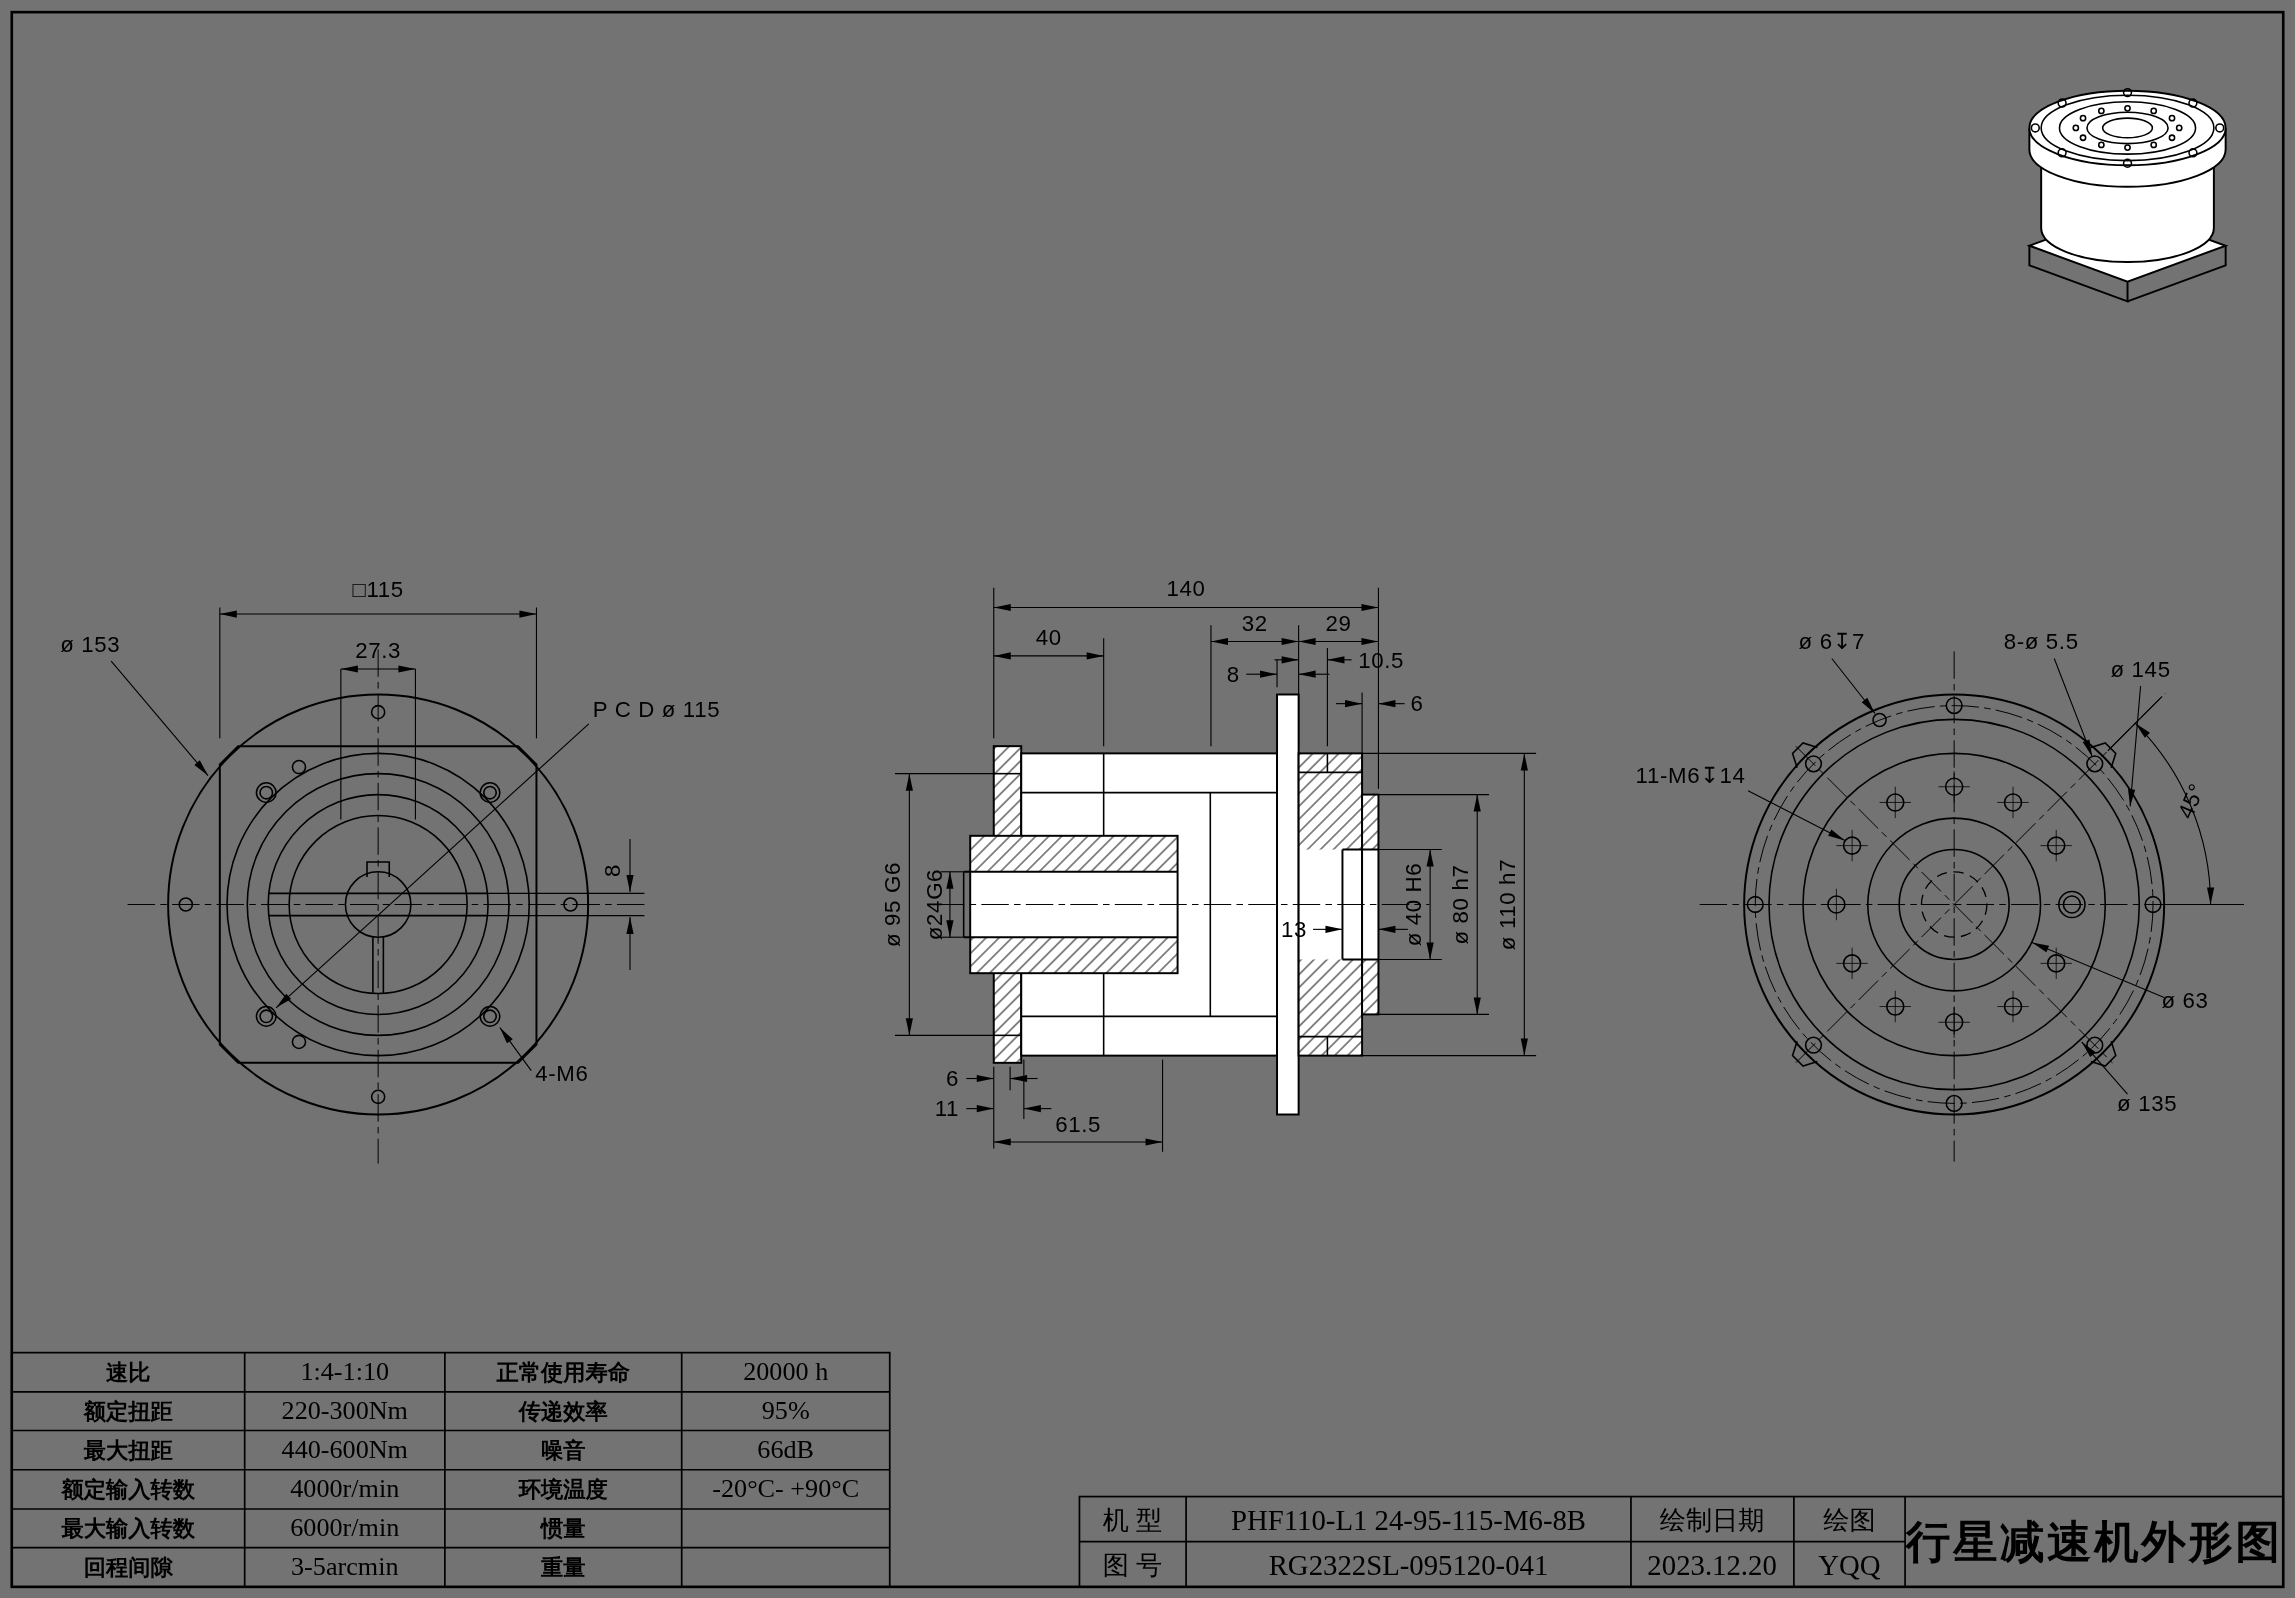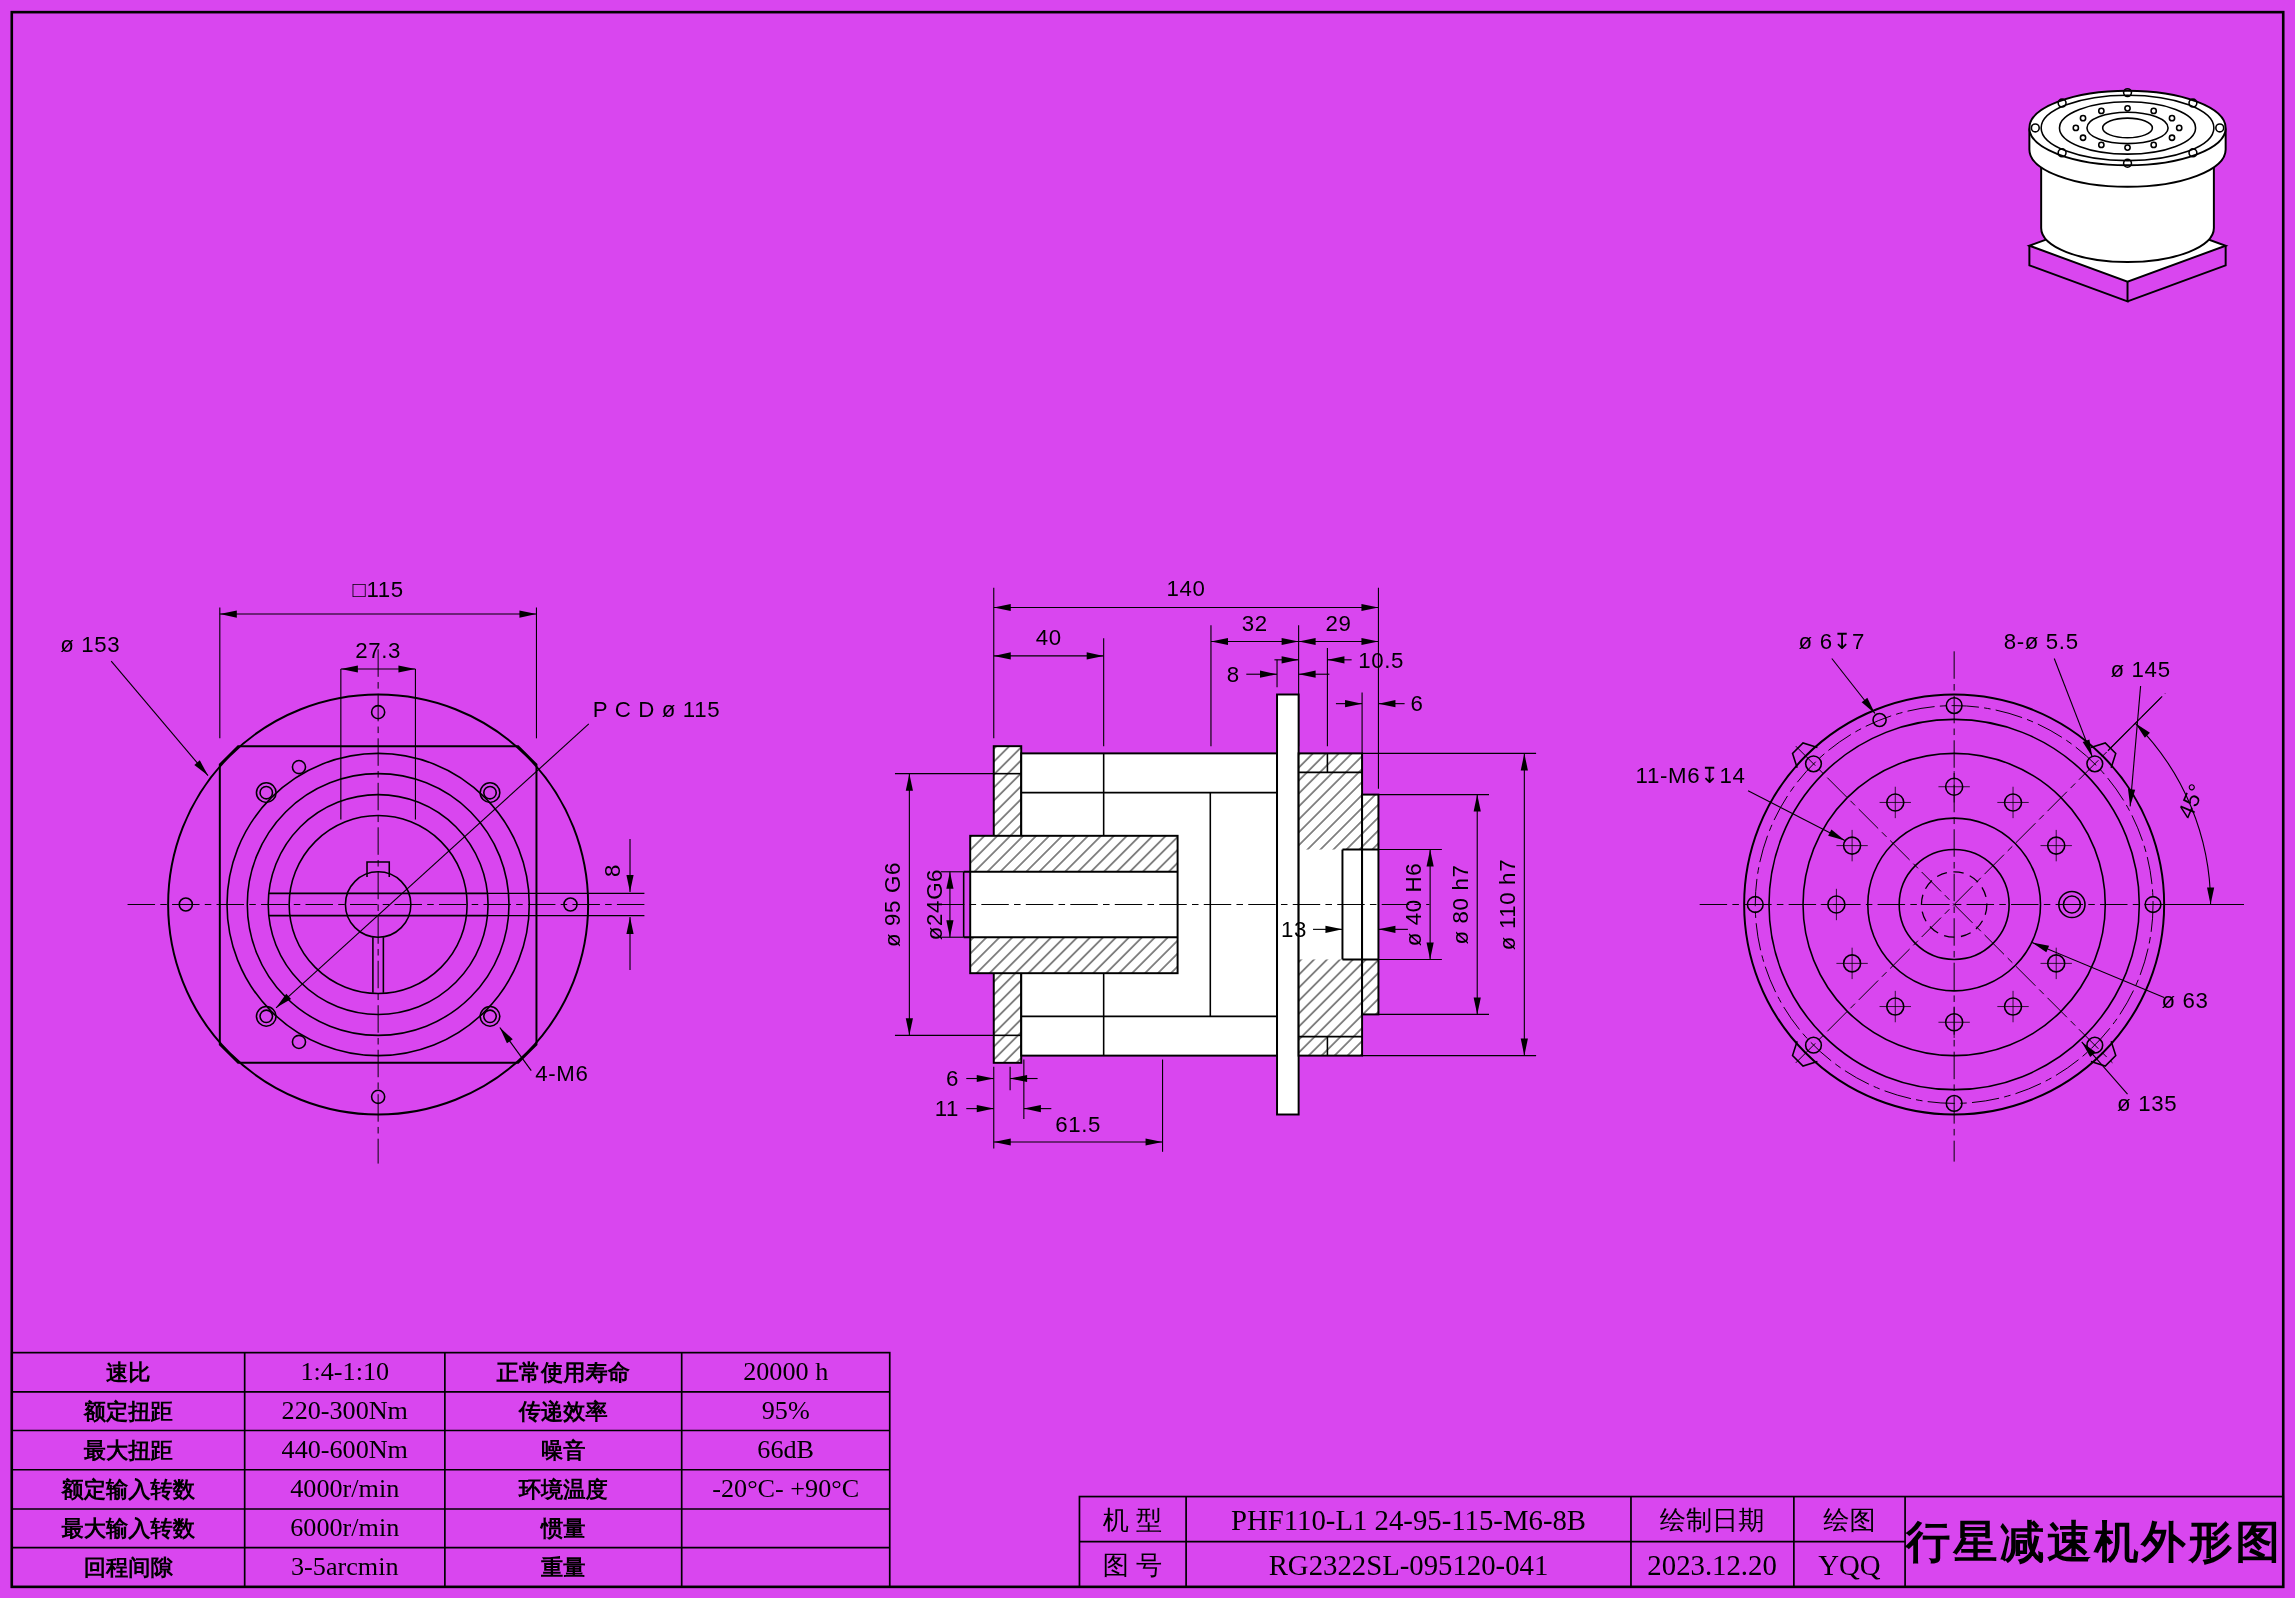--- a/index.html
+++ b/index.html
@@ -1,16 +1,16 @@
 <!DOCTYPE html>
 <html style="font-size:10.5px"><head>
 <meta charset="utf-8">
 <style>
   html,body{margin:0;padding:0;background:#fff;}
-  .page{width:2295px;height:1599px;background:#d946ef;position:relative;}
+  .page{width:2295px;height:1599px;background:#737373;position:relative;}
   svg{display:block;}
   .ol{fill:none;stroke:#000;stroke-width:3;}
   .olf{fill:#fff;stroke:#000;stroke-width:3;}
   .ol2{fill:none;stroke:#000;stroke-width:2.4;}
   .thin{fill:none;stroke:#000;stroke-width:1.7;}
   .cl{fill:none;stroke:#000;stroke-width:1.5;stroke-dasharray:42 8 10 8;}
   .dash{fill:none;stroke:#000;stroke-width:2;stroke-dasharray:16 10;}
   .grid{stroke:#000;stroke-width:2.6;fill:none;}
   text{fill:#000;}
   .dim{font:34px "Liberation Sans",sans-serif;letter-spacing:1px;}

